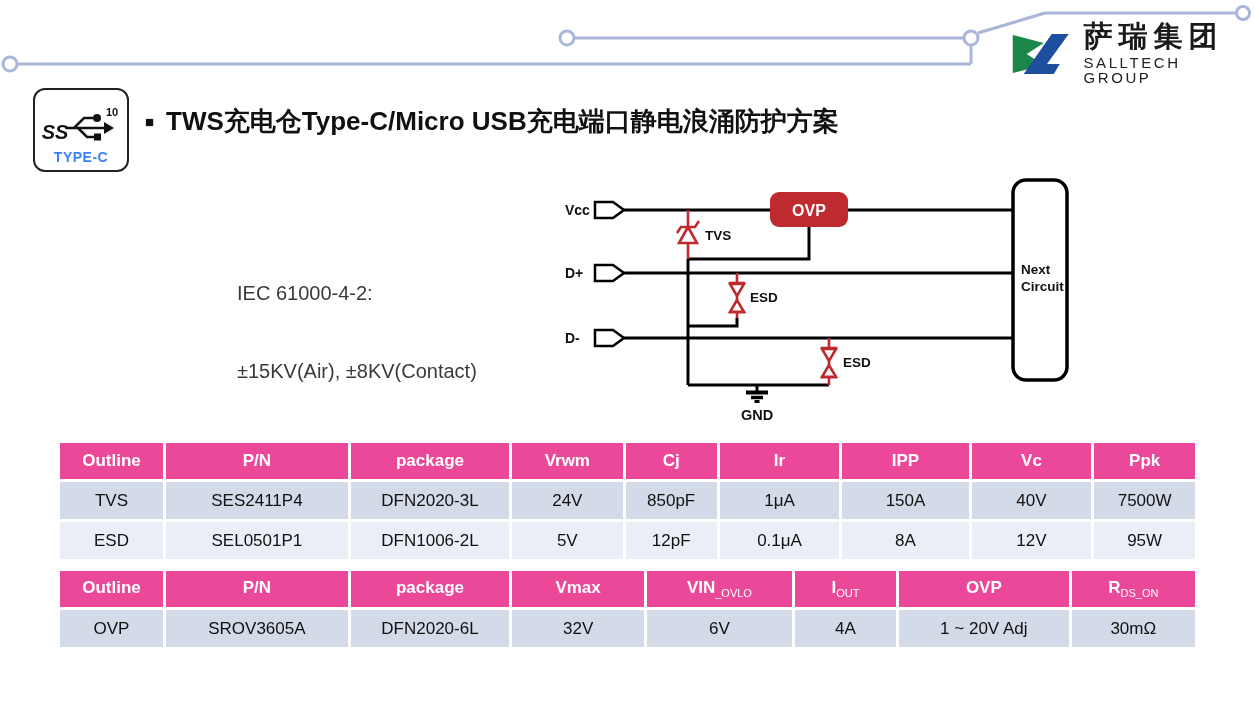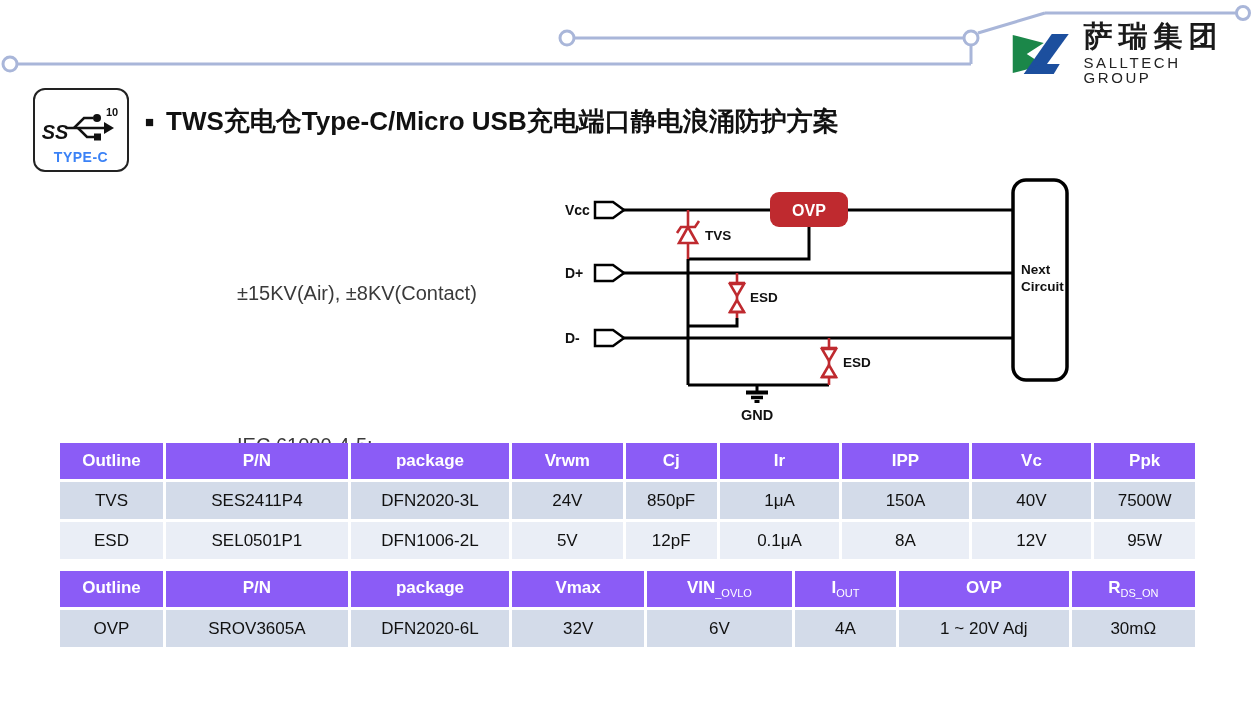--- a/index.html
+++ b/index.html
@@ -42,21 +42,21 @@
   .circuit{position:absolute;left:555px;top:170px;}
 
   
   .spec-table{
     position:absolute;left:60px;border-collapse:collapse;table-layout:fixed;
     font-size:17px;color:#111;text-align:center;
   }
   .t1{top:443px;width:1135px;}
   .t2{top:571px;width:1135px;}
   .spec-table th{
-    background:#8b5cf6;color:#fff;font-weight:bold;padding:7px 3px;height:22px;
+    background:#ec4899;color:#fff;font-weight:bold;padding:7px 3px;height:22px;
   }
   .spec-table td{padding:8px 3px;height:21px;}
   .spec-table th:not(:last-child),.spec-table td:not(:last-child){border-right:3px solid #fff;}
   .spec-table tr:nth-child(n+2) td{border-top:3px solid #fff;}
   .t1 tr:nth-child(2) td,.t2 tr:nth-child(2) td{background:#d3dbe9;}
   .t1 tr:nth-child(3) td{background:#eaeef6;}
   .spec-table sub{font-size:11px;font-weight:normal;}
 </style>
 </head>
 <body>
@@ -107,20 +107,21 @@
     </div>
     <span class="badge-label">TYPE-C</span>
   </div>
 
   <div class="section-heading">
     <span class="bullet">■</span>
     <span class="heading-text">TWS充电仓Type-C/Micro USB充电端口静电浪涌防护方案</span>
   </div>
 
   <div class="standards">
+    <div>IEC 61000-4-2:</div>
     <div>±15KV(Air), ±8KV(Contact)</div>
     <div class="gap"></div>
     <div>IEC 61000-4-5:</div>
     <div>±300V  (1.2/50μs&amp; 8/20μs)</div>
   </div>
 
   <svg class="circuit" width="520" height="262" viewBox="555 170 520 262">
 
     <g stroke="#000" stroke-width="3" fill="none">
       <line x1="622" y1="210" x2="1015" y2="210"></line>

